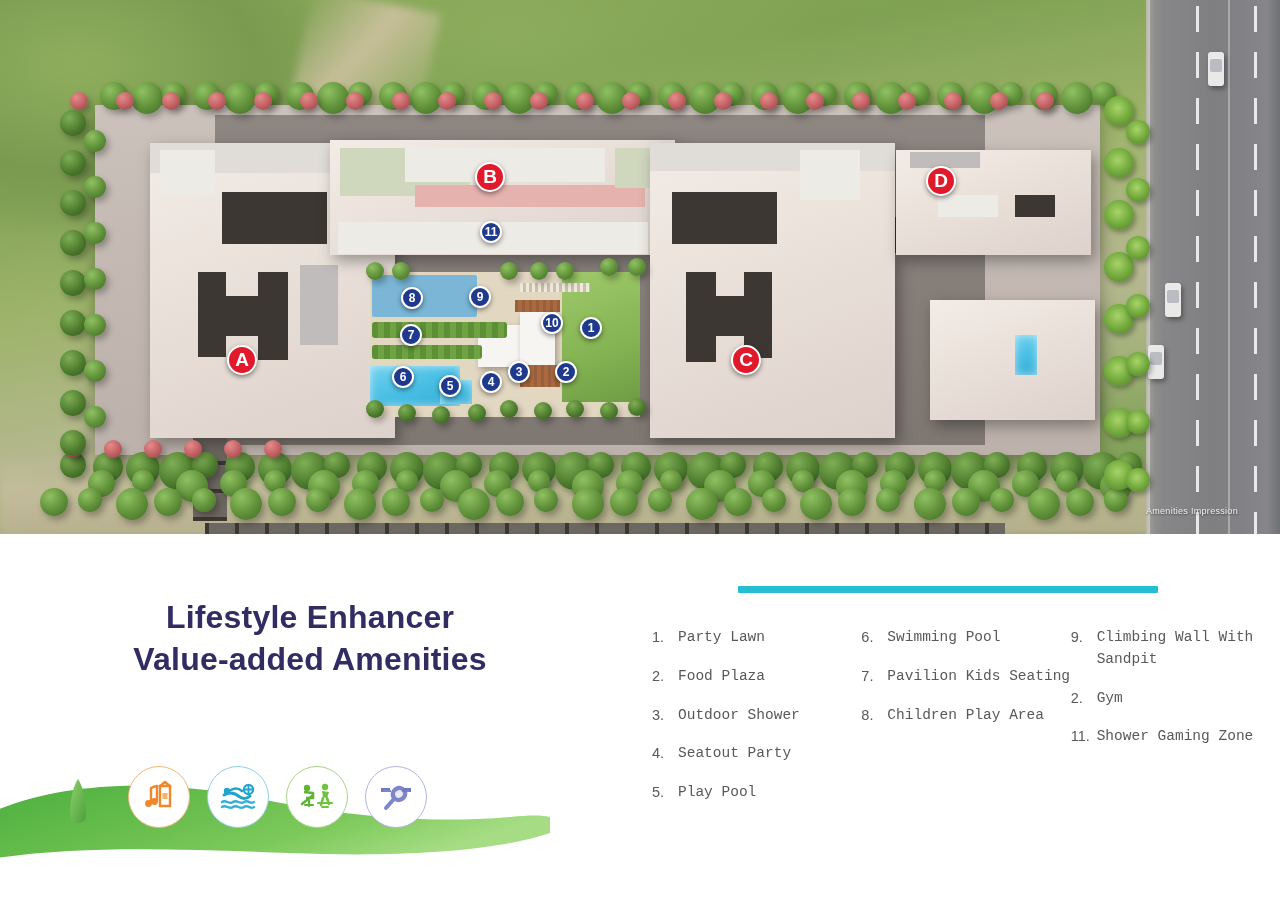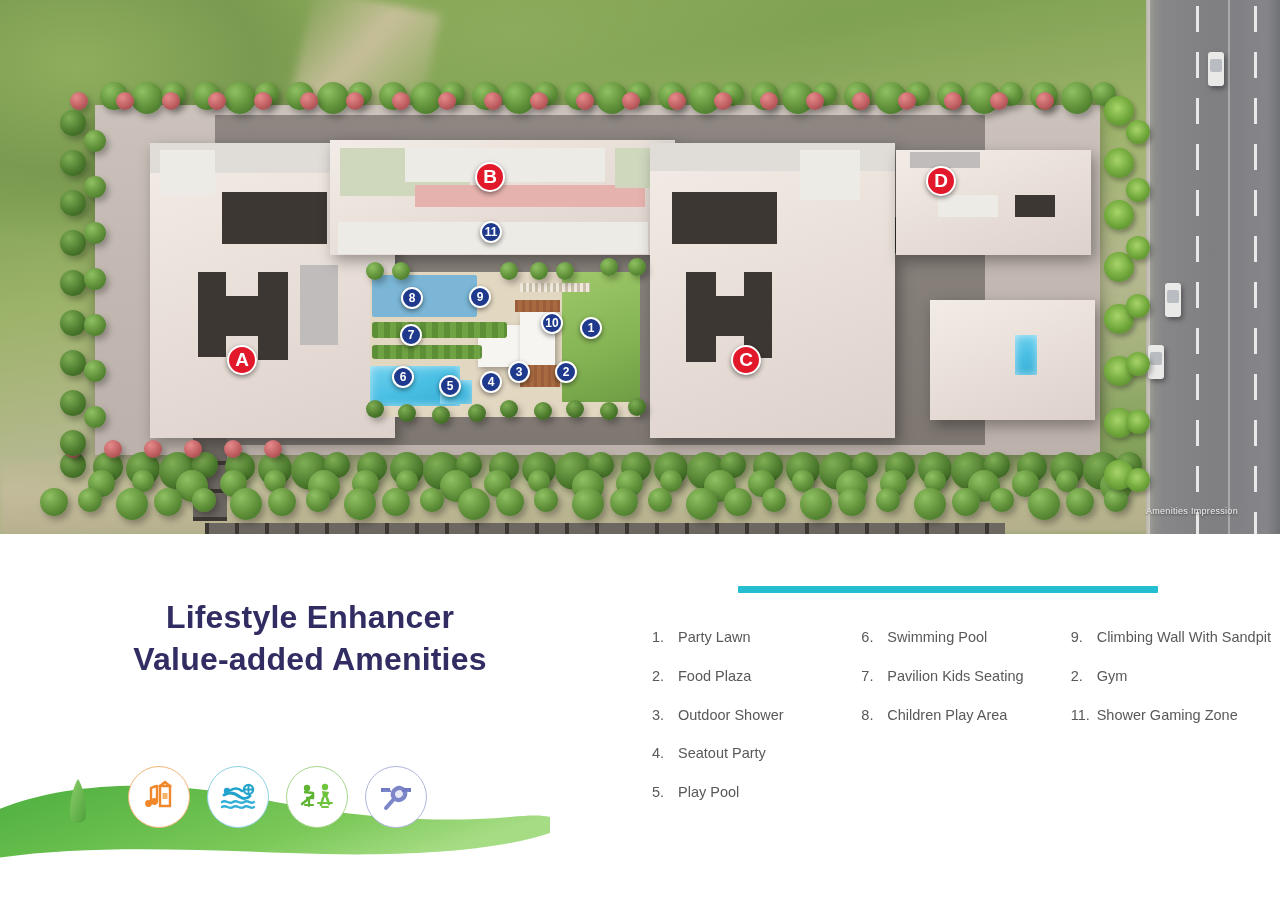--- a/index.html
+++ b/index.html
@@ -304,21 +304,21 @@
     font-size: 14.5px;
     line-height: 1.5;
     font-family: "Liberation Sans", sans-serif;
   }
   .amenity-num {
     width: 26px;
     flex: 0 0 26px;
     text-align: left;
     color: #58595b;
   }
-  .amenity-label { flex: 1; }
+  .amenity-label { flex: 1; font-family: Liberation Mono, monospace; }
 </style>
 </head>
 <body>
 
 <div id="site-plan">
 
   <div class="terrain"></div>
   <div class="dirt-path"></div>
   <div class="terrain-dirt"></div>
 

